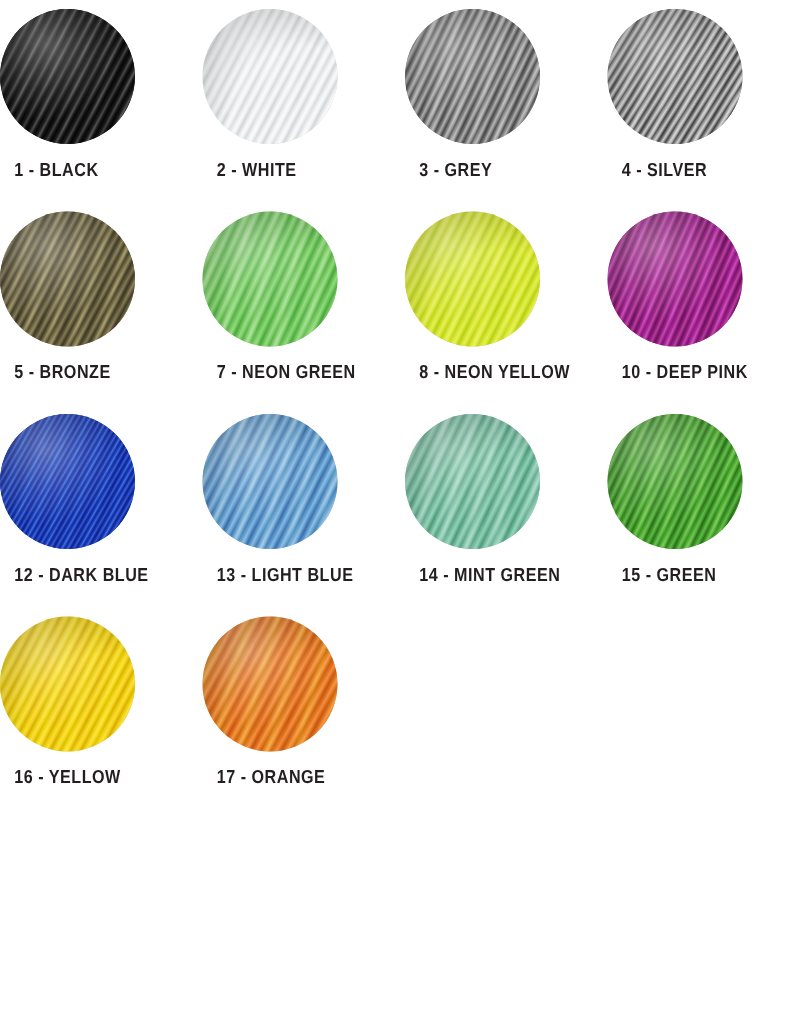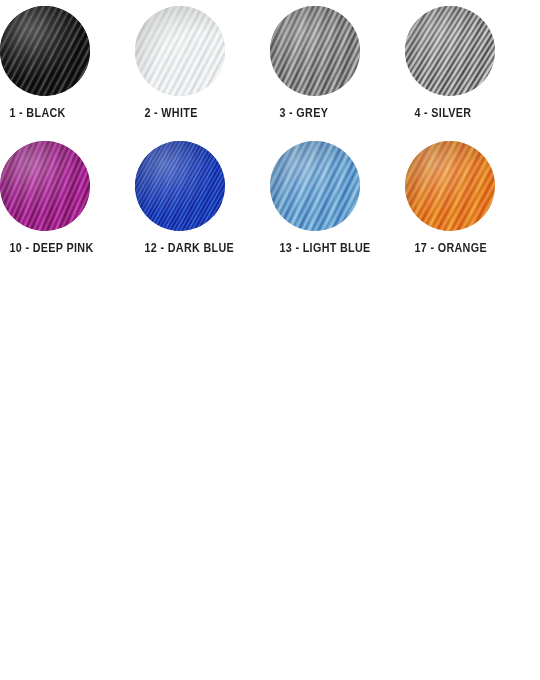--- a/index.html
+++ b/index.html
@@ -127,20 +127,47 @@
       <div class="swatch-disc">
         <div class="disc-base" style="background: rgb(154, 154, 154);"></div>
         <div class="disc-strands" style="opacity: 1; background: repeating-linear-gradient(122deg, rgb(71, 71, 71) 0px, rgb(154, 154, 154) calc(1.44px), rgb(210, 210, 210) calc(2.475px), rgb(154, 154, 154) calc(3.51px), rgb(71, 71, 71) 4.5px);"></div>
         <div class="disc-strands-2" style="opacity: 0.5; mix-blend-mode: overlay; background: repeating-linear-gradient(110deg, rgba(0, 0, 0, 0.4) 0px, rgba(0, 0, 0, 0) calc(4.9px), rgba(255, 255, 255, 0.45) calc(7.7px), rgba(0, 0, 0, 0) calc(10.5px), rgba(0, 0, 0, 0.4) 14px);"></div>
         <div class="disc-shade"></div>
       </div>
       <div class="swatch-label">4 - SILVER</div>
     </div>
     <div class="swatch-cell">
       <div class="swatch-disc">
+        <div class="disc-base" style="background: rgb(110, 102, 70);"></div>
+        <div class="disc-strands" style="opacity: 0.9; background: repeating-linear-gradient(118deg, rgb(64, 58, 36) 0px, rgb(110, 102, 70) calc(1.6px), rgb(154, 143, 99) calc(2.75px), rgb(110, 102, 70) calc(3.9px), rgb(64, 58, 36) 5px);"></div>
+        <div class="disc-strands-2" style="opacity: 0.45; mix-blend-mode: overlay; background: repeating-linear-gradient(106deg, rgba(0, 0, 0, 0.4) 0px, rgba(0, 0, 0, 0) calc(5.6px), rgba(255, 255, 255, 0.45) calc(8.8px), rgba(0, 0, 0, 0) calc(12px), rgba(0, 0, 0, 0.4) 16px);"></div>
+        <div class="disc-shade"></div>
+      </div>
+      <div class="swatch-label">5 - BRONZE</div>
+    </div>
+    <div class="swatch-cell">
+      <div class="swatch-disc">
+        <div class="disc-base" style="background: rgb(125, 206, 106);"></div>
+        <div class="disc-strands" style="opacity: 0.75; background: repeating-linear-gradient(115deg, rgb(79, 168, 60) 0px, rgb(125, 206, 106) calc(1.92px), rgb(168, 227, 150) calc(3.3px), rgb(125, 206, 106) calc(4.68px), rgb(79, 168, 60) 6px);"></div>
+        <div class="disc-strands-2" style="opacity: 0.4; mix-blend-mode: overlay; background: repeating-linear-gradient(103deg, rgba(0, 0, 0, 0.4) 0px, rgba(0, 0, 0, 0) calc(6.3px), rgba(255, 255, 255, 0.45) calc(9.9px), rgba(0, 0, 0, 0) calc(13.5px), rgba(0, 0, 0, 0.4) 18px);"></div>
+        <div class="disc-shade"></div>
+      </div>
+      <div class="swatch-label">7 - NEON GREEN</div>
+    </div>
+    <div class="swatch-cell">
+      <div class="swatch-disc">
+        <div class="disc-base" style="background: rgb(217, 232, 51);"></div>
+        <div class="disc-strands" style="opacity: 0.7; background: repeating-linear-gradient(117deg, rgb(180, 204, 18) 0px, rgb(217, 232, 51) calc(1.92px), rgb(236, 244, 111) calc(3.3px), rgb(217, 232, 51) calc(4.68px), rgb(180, 204, 18) 6px);"></div>
+        <div class="disc-strands-2" style="opacity: 0.38; mix-blend-mode: overlay; background: repeating-linear-gradient(104deg, rgba(0, 0, 0, 0.4) 0px, rgba(0, 0, 0, 0) calc(6.3px), rgba(255, 255, 255, 0.45) calc(9.9px), rgba(0, 0, 0, 0) calc(13.5px), rgba(0, 0, 0, 0.4) 18px);"></div>
+        <div class="disc-shade"></div>
+      </div>
+      <div class="swatch-label">8 - NEON YELLOW</div>
+    </div>
+    <div class="swatch-cell">
+      <div class="swatch-disc">
         <div class="disc-base" style="background: rgb(163, 35, 142);"></div>
         <div class="disc-strands" style="opacity: 0.85; background: repeating-linear-gradient(114deg, rgb(110, 19, 96) 0px, rgb(163, 35, 142) calc(1.6px), rgb(197, 81, 178) calc(2.75px), rgb(163, 35, 142) calc(3.9px), rgb(110, 19, 96) 5px);"></div>
         <div class="disc-strands-2" style="opacity: 0.45; mix-blend-mode: overlay; background: repeating-linear-gradient(102deg, rgba(0, 0, 0, 0.4) 0px, rgba(0, 0, 0, 0) calc(5.6px), rgba(255, 255, 255, 0.45) calc(8.8px), rgba(0, 0, 0, 0) calc(12px), rgba(0, 0, 0, 0.4) 16px);"></div>
         <div class="disc-shade"></div>
       </div>
       <div class="swatch-label">10 - DEEP PINK</div>
     </div>
     <div class="swatch-cell">
       <div class="swatch-disc">
         <div class="disc-base" style="background: rgb(26, 63, 191);"></div>
@@ -154,20 +181,47 @@
       <div class="swatch-disc">
         <div class="disc-base" style="background: rgb(107, 164, 212);"></div>
         <div class="disc-strands" style="opacity: 0.8; background: repeating-linear-gradient(117deg, rgb(61, 119, 170) 0px, rgb(107, 164, 212) calc(1.92px), rgb(158, 201, 232) calc(3.3px), rgb(107, 164, 212) calc(4.68px), rgb(61, 119, 170) 6px);"></div>
         <div class="disc-strands-2" style="opacity: 0.42; mix-blend-mode: overlay; background: repeating-linear-gradient(105deg, rgba(0, 0, 0, 0.4) 0px, rgba(0, 0, 0, 0) calc(5.95px), rgba(255, 255, 255, 0.45) calc(9.35px), rgba(0, 0, 0, 0) calc(12.75px), rgba(0, 0, 0, 0.4) 17px);"></div>
         <div class="disc-shade"></div>
       </div>
       <div class="swatch-label">13 - LIGHT BLUE</div>
     </div>
     <div class="swatch-cell">
       <div class="swatch-disc">
+        <div class="disc-base" style="background: rgb(127, 196, 168);"></div>
+        <div class="disc-strands" style="opacity: 0.75; background: repeating-linear-gradient(116deg, rgb(85, 153, 126) 0px, rgb(127, 196, 168) calc(1.92px), rgb(171, 220, 200) calc(3.3px), rgb(127, 196, 168) calc(4.68px), rgb(85, 153, 126) 6px);"></div>
+        <div class="disc-strands-2" style="opacity: 0.4; mix-blend-mode: overlay; background: repeating-linear-gradient(104deg, rgba(0, 0, 0, 0.4) 0px, rgba(0, 0, 0, 0) calc(5.95px), rgba(255, 255, 255, 0.45) calc(9.35px), rgba(0, 0, 0, 0) calc(12.75px), rgba(0, 0, 0, 0.4) 17px);"></div>
+        <div class="disc-shade"></div>
+      </div>
+      <div class="swatch-label">14 - MINT GREEN</div>
+    </div>
+    <div class="swatch-cell">
+      <div class="swatch-disc">
+        <div class="disc-base" style="background: rgb(76, 168, 50);"></div>
+        <div class="disc-strands" style="opacity: 0.85; background: repeating-linear-gradient(116deg, rgb(44, 116, 24) 0px, rgb(76, 168, 50) calc(1.6px), rgb(118, 200, 92) calc(2.75px), rgb(76, 168, 50) calc(3.9px), rgb(44, 116, 24) 5px);"></div>
+        <div class="disc-strands-2" style="opacity: 0.45; mix-blend-mode: overlay; background: repeating-linear-gradient(104deg, rgba(0, 0, 0, 0.4) 0px, rgba(0, 0, 0, 0) calc(5.6px), rgba(255, 255, 255, 0.45) calc(8.8px), rgba(0, 0, 0, 0) calc(12px), rgba(0, 0, 0, 0.4) 16px);"></div>
+        <div class="disc-shade"></div>
+      </div>
+      <div class="swatch-label">15 - GREEN</div>
+    </div>
+    <div class="swatch-cell">
+      <div class="swatch-disc">
+        <div class="disc-base" style="background: rgb(245, 212, 17);"></div>
+        <div class="disc-strands" style="opacity: 0.7; background: repeating-linear-gradient(118deg, rgb(204, 171, 0) 0px, rgb(245, 212, 17) calc(1.92px), rgb(253, 231, 89) calc(3.3px), rgb(245, 212, 17) calc(4.68px), rgb(204, 171, 0) 6px);"></div>
+        <div class="disc-strands-2" style="opacity: 0.4; mix-blend-mode: overlay; background: repeating-linear-gradient(106deg, rgba(0, 0, 0, 0.4) 0px, rgba(0, 0, 0, 0) calc(6.3px), rgba(255, 255, 255, 0.45) calc(9.9px), rgba(0, 0, 0, 0) calc(13.5px), rgba(0, 0, 0, 0.4) 18px);"></div>
+        <div class="disc-shade"></div>
+      </div>
+      <div class="swatch-label">16 - YELLOW</div>
+    </div>
+    <div class="swatch-cell">
+      <div class="swatch-disc">
         <div class="disc-base" style="background: rgb(233, 128, 36);"></div>
         <div class="disc-strands" style="opacity: 0.72; background: repeating-linear-gradient(119deg, rgb(189, 93, 12) 0px, rgb(233, 128, 36) calc(1.92px), rgb(246, 169, 92) calc(3.3px), rgb(233, 128, 36) calc(4.68px), rgb(189, 93, 12) 6px);"></div>
         <div class="disc-strands-2" style="opacity: 0.4; mix-blend-mode: overlay; background: repeating-linear-gradient(106deg, rgba(0, 0, 0, 0.4) 0px, rgba(0, 0, 0, 0) calc(6.3px), rgba(255, 255, 255, 0.45) calc(9.9px), rgba(0, 0, 0, 0) calc(13.5px), rgba(0, 0, 0, 0.4) 18px);"></div>
         <div class="disc-shade"></div>
       </div>
       <div class="swatch-label">17 - ORANGE</div>
     </div>
   </div>
 
 </body></html>

